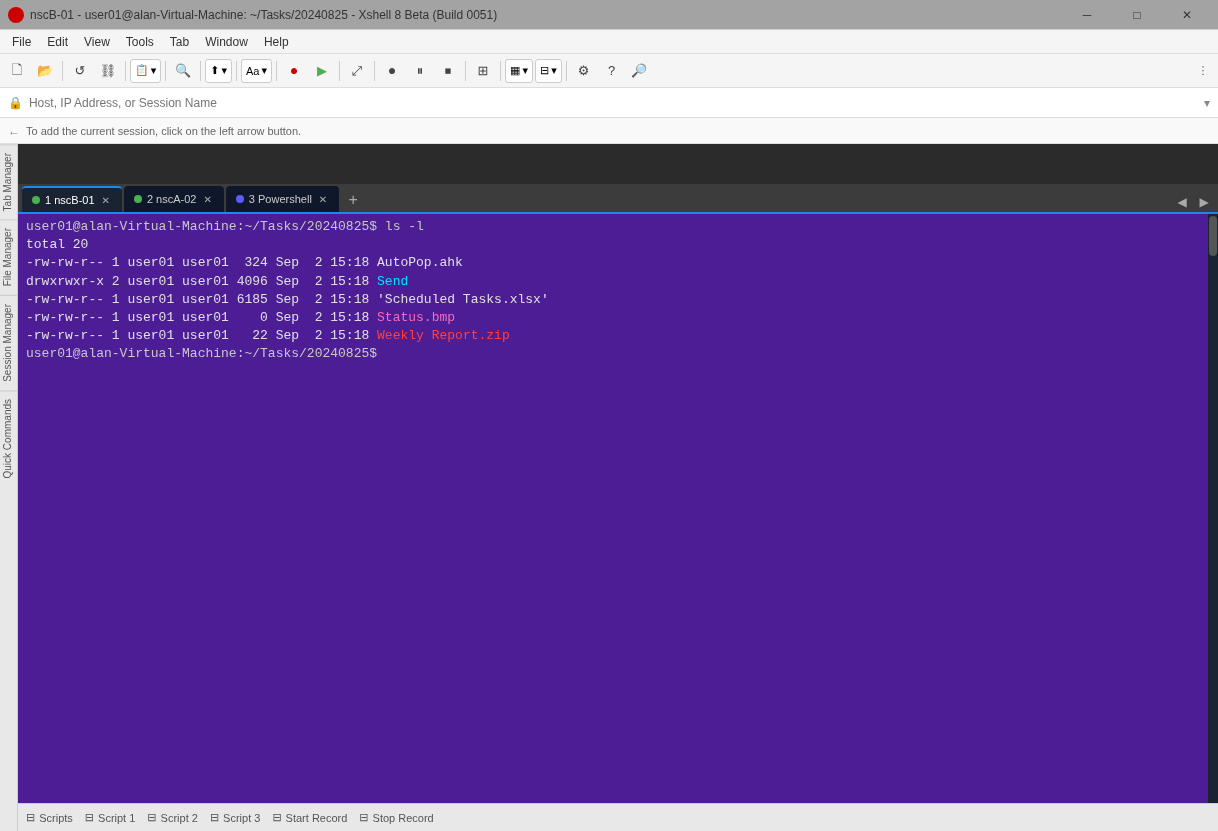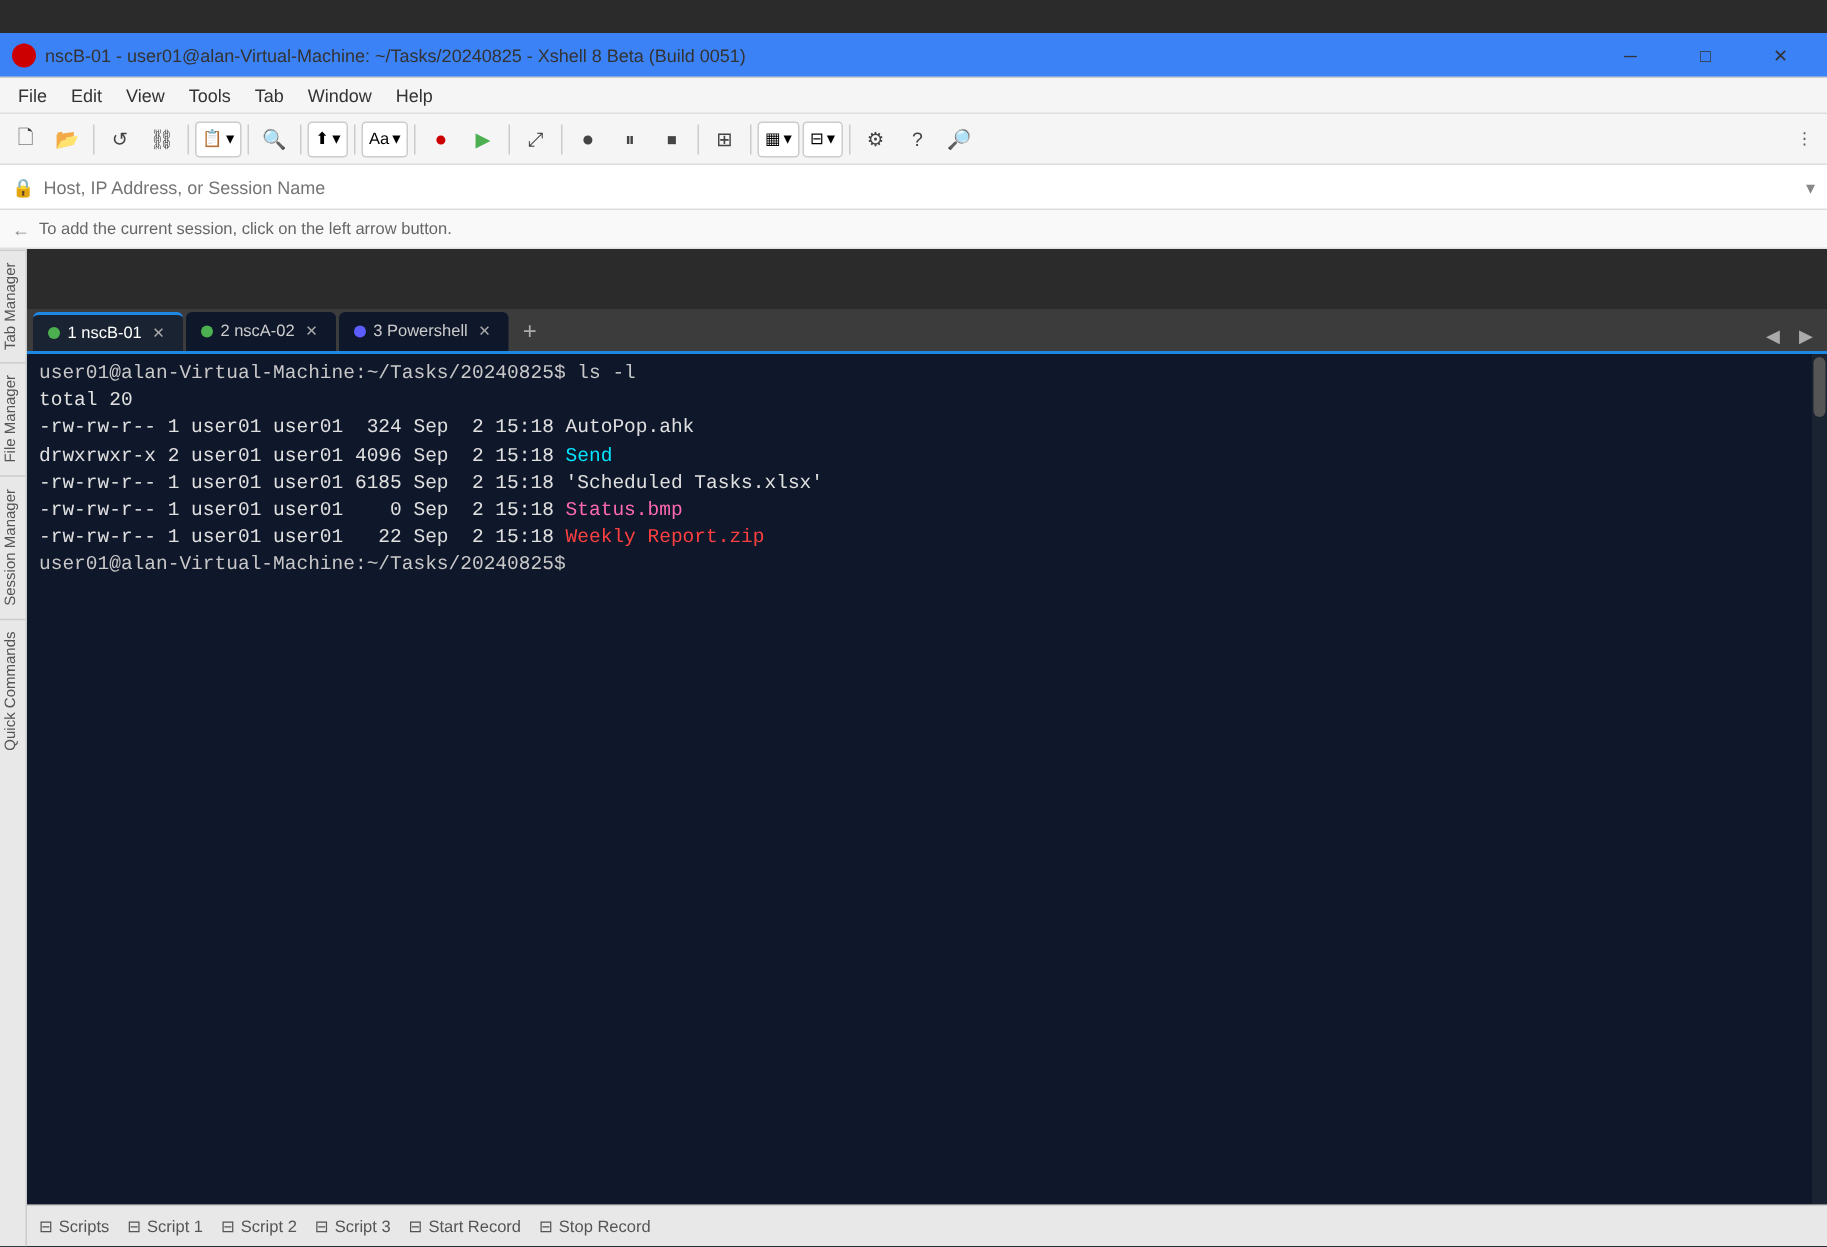--- a/index.html
+++ b/index.html
@@ -10,27 +10,26 @@
       font-family: 'Segoe UI', Arial, sans-serif;
       font-size: 12px;
       overflow: hidden;
       display: flex;
       flex-direction: column;
     }
 
     
     #title-bar {
       height: 30px;
-      background: #3b82f6;
+      background: #a3a3a3;
       display: flex;
       align-items: center;
       padding: 0 8px;
       border-bottom: 1px solid #ccc;
       flex-shrink: 0;
-      margin-top: 22px;
     }
     #title-bar-icon {
       width: 16px;
       height: 16px;
       background: #cc0000;
       border-radius: 50%;
       margin-right: 6px;
       flex-shrink: 0;
     }
     #title-bar-text {
@@ -282,21 +281,21 @@
       align-items: center;
       justify-content: center;
       color: #aaa;
       cursor: pointer;
       font-size: 12px;
     }
 
     
     #terminal {
       flex: 1;
-      background: #0f172a;
+      background: #4c1d95;
       color: #c8c8c8;
       font-family: 'Courier New', 'Lucida Console', monospace;
       font-size: 13px;
       padding: 4px 8px;
       overflow-y: auto;
       line-height: 1.4;
       position: relative;
     }
     #terminal-scrollbar {
       width: 10px;

